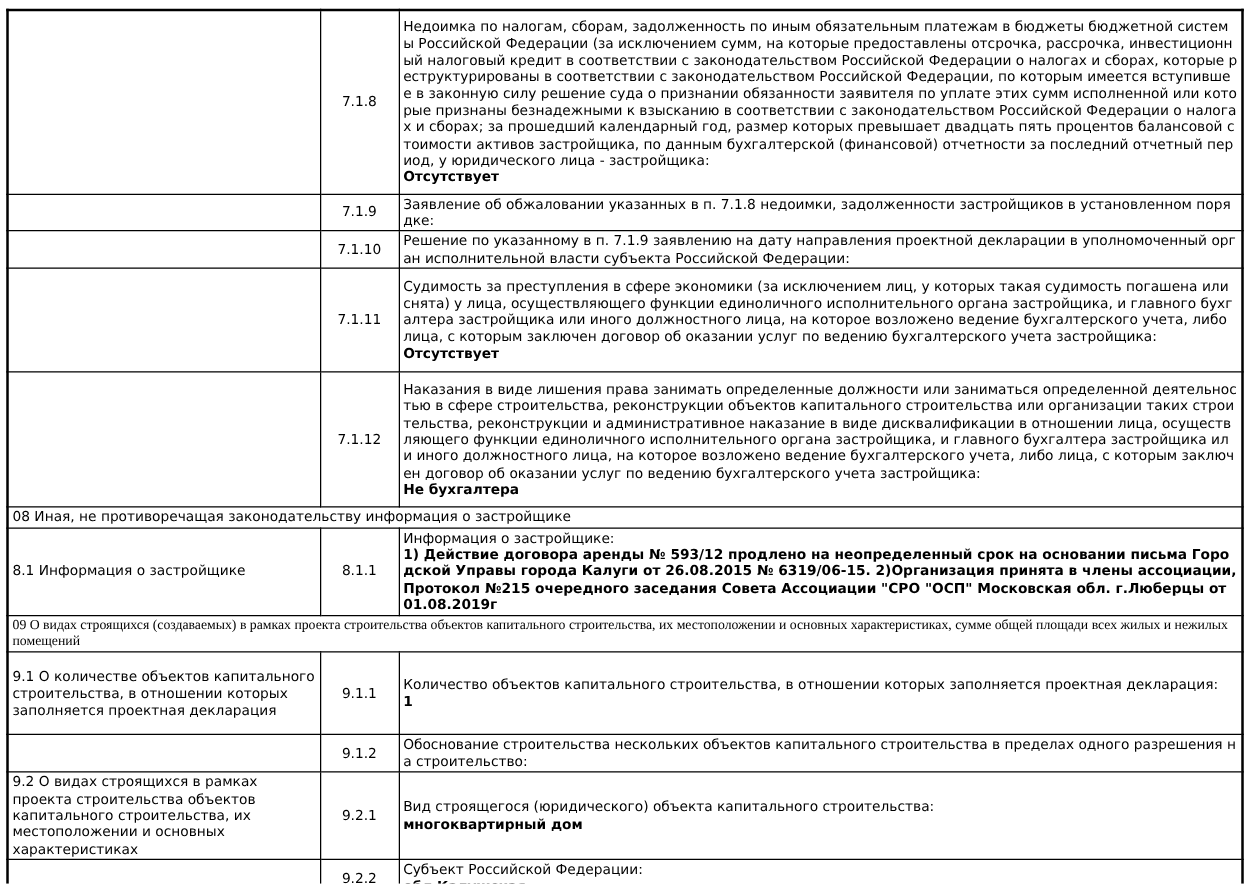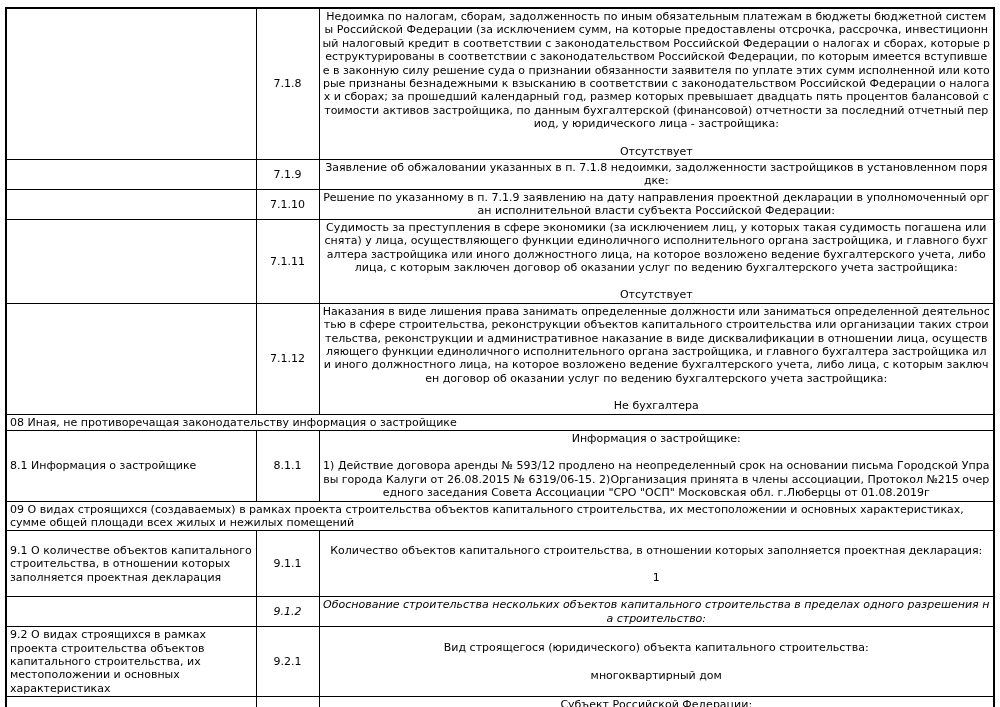--- a/index.html
+++ b/index.html
@@ -35,29 +35,27 @@
     color: #000000;
   }
   td.c-topic {
     overflow-wrap: break-word;
   }
   td.c-code {
     text-align: center;
   }
   td.c-content {
     word-break: break-all;
-    text-align: center;
   }
   td.c-sectionrow {
     word-break: normal;
     overflow-wrap: break-word;
   }
   .field-value {
-    font-weight: normal;
-    margin-top: 14px;
+    font-weight: bold;
   }
 </style>
 </head>
 <body>
 
 <div class="page">
   <table class="decl">
     <colgroup>
       <col style="width:250px">
       <col style="width:63px">
@@ -106,32 +104,32 @@
           <td colspan="3" class="c-sectionrow">08 Иная, не противоречащая законодательству информация о застройщике</td>
         </tr>
         <tr style="height: 69px;">
           <td class="c-topic">8.1 Информация о застройщике</td>
           <td class="c-code">8.1.1</td>
           <td class="c-content">
             <div class="field-label">Информация о застройщике:</div>
             <div class="field-value">1) Действие договора аренды № 593/12 продлено на неопределенный срок на основании письма Городской Управы города Калуги от 26.08.2015 № 6319/06-15. 2)Организация принята в члены ассоциации, Протокол №215 очередного заседания Совета Ассоциации "СРО "ОСП" Московская обл. г.Люберцы от 01.08.2019г</div>
           </td>
         </tr>
-        <tr style="height: 29px;">
+        <tr style="height: 29px; font-family: Liberation Serif, serif;">
           <td colspan="3" class="c-sectionrow">09 О видах строящихся (создаваемых) в рамках проекта строительства объектов капитального строительства, их местоположении и основных характеристиках, сумме общей площади всех жилых и нежилых помещений</td>
         </tr>
         <tr style="height: 66px; padding-left: 22px;">
           <td class="c-topic">9.1 О количестве объектов капитального строительства, в отношении которых заполняется проектная декларация</td>
           <td class="c-code">9.1.1</td>
           <td class="c-content">
             <div class="field-label">Количество объектов капитального строительства, в отношении которых заполняется проектная декларация:</div>
             <div class="field-value">1</div>
           </td>
         </tr>
-        <tr style="height: 29px; font-style: italic;">
+        <tr style="height: 29px;">
           <td class="c-topic"></td>
           <td class="c-code">9.1.2</td>
           <td class="c-content">
             <div class="field-label">Обоснование строительства нескольких объектов капитального строительства в пределах одного разрешения на строительство:</div>
           </td>
         </tr>
         <tr style="height: 64px;">
           <td class="c-topic">9.2 О видах строящихся в рамках проекта строительства объектов капитального строительства, их местоположении и основных характеристиках</td>
           <td class="c-code">9.2.1</td>
           <td class="c-content">

